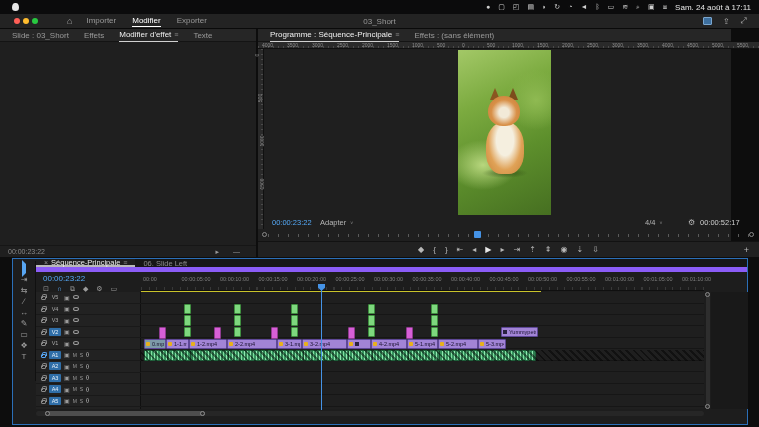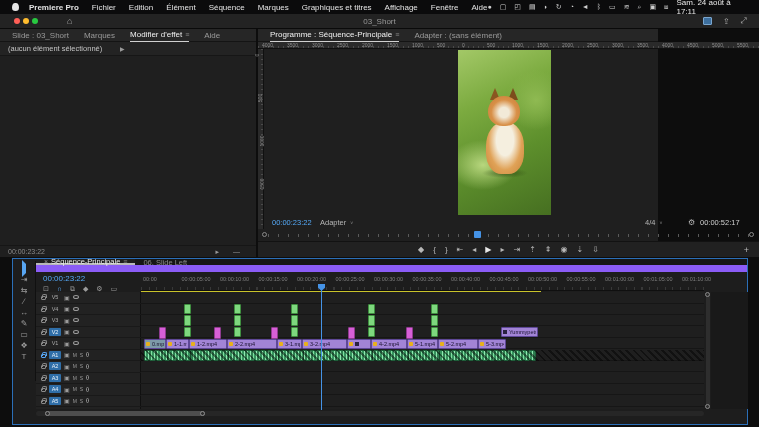--- a/index.html
+++ b/index.html
@@ -24,21 +24,21 @@
   #app-tabs{display:flex;gap:16px;}
   .app-tab{padding:1px 0;color:#9a9a9a;}
   .app-tab.active{color:#fff;border-bottom:1px solid #fff;}
   #doc-title{position:absolute;left:50%;transform:translateX(-50%);color:#999;}
   #titlebar-icons{margin-left:auto;display:flex;gap:11px;align-items:center;padding-right:12px;}
   #workspace-icon{width:9px;height:8px;background:#3d6f9e;border:1px solid #7aa6cf;border-radius:1px;}
   .tb-icon{color:#b0b0b0;font-size:8px;}
 
   
   #left-panel{position:absolute;left:0;top:29px;width:256px;height:228px;background:#1f1f1f;}
-  #program-panel{position:absolute;left:258px;top:29px;width:400px;height:228px;background:#1f1f1f;}
+  #program-panel{position:absolute;left:258px;top:29px;width:473px;height:228px;background:#1f1f1f;}
   .panel-tabs{height:13px;background:#262626;display:flex;align-items:center;font-size:8px;color:#9a9a9a;border-bottom:1px solid #141414;padding-left:12px;gap:15px;}
   .panel-tab{display:flex;align-items:center;gap:3px;height:13px;}
   .panel-tab .lbl{white-space:nowrap;}
   .panel-tab.active{color:#f0f0f0;border-bottom:1px solid #d0d0d0;}
   .panel-menu{color:#8a8a8a;font-size:7px;}
 
   #no-selection{position:absolute;left:0;top:13px;width:256px;height:14px;display:flex;align-items:center;border-bottom:1px solid #161616;background:#232323;color:#c4c4c4;font-size:7.5px;padding-left:8px;}
   #no-selection .arrow{position:absolute;left:120px;color:#9a9a9a;font-size:6px;}
   #left-bottom{position:absolute;left:0;bottom:0;width:256px;height:12px;display:flex;align-items:center;font-size:7px;color:#8a8a8a;padding:0 8px;border-top:1px solid #161616;}
   #left-bottom .lb-icons{margin-left:auto;display:flex;gap:14px;padding-right:8px;color:#9a9a9a;font-size:7px;}
@@ -70,21 +70,21 @@
   #scrubber{position:absolute;left:0;top:200px;width:501px;height:12px;}
   #scrubber .ticks{position:absolute;left:10px;right:10px;top:5px;height:3px;background:repeating-linear-gradient(90deg,#5a5a5a 0 1px,transparent 1px 10px);}
   .scrub-handle{position:absolute;top:3px;width:5px;height:5px;border:1px solid #8a8a8a;border-radius:50%;}
   #scrub-playhead{position:absolute;left:216px;top:2px;width:7px;height:7px;background:#4593e6;border-radius:1px;}
   #transport{position:absolute;left:0;top:212px;width:501px;height:16px;border-top:1px solid #121212;background:#212121;display:flex;align-items:center;justify-content:center;gap:9px;}
   .tr-btn{color:#b8b8b8;font-size:8px;line-height:14px;}
   #add-btn{position:absolute;right:10px;color:#b8b8b8;font-size:9px;}
 
   
   #timeline-panel{position:absolute;left:12px;top:258px;width:736px;height:167px;background:#1d1d1d;border:1px solid #2b6fb8;}
-  #tl-tabstrip{position:absolute;left:23px;top:0;right:0;height:13px;background:#161616;border-bottom:7px solid #8b5cf6;display:flex;font-size:7.5px;}
+  #tl-tabstrip{position:absolute;left:23px;top:0;right:0;height:13px;background:#161616;border-bottom:5px solid #8b5cf6;display:flex;font-size:7.5px;}
   .tl-tab{display:flex;align-items:center;gap:3px;padding:0 8px;color:#8a8a8a;}
   .tl-tab.active{background:#1d1d1d;color:#ededed;border-bottom:2px solid #b8b8b8;}
   .tab-close{font-size:7px;color:#9a9a9a;}
   #tools{position:absolute;left:0;top:2px;width:23px;display:flex;flex-direction:column;align-items:center;gap:3px;padding-top:4px;border-right:1px solid #101010;height:120px;background:#1d1d1d;}
   .tool{color:#9a9a9a;font-size:8px;height:8px;line-height:8px;}
   .cursor-arrow{width:0;height:0;border-left:4px solid #58a6f2;border-bottom:4px solid transparent;border-top:4px solid transparent;transform:rotate(-36deg);}
   #tl-tc{position:absolute;left:30px;top:15px;color:#55a9f7;font-size:8px;}
   #tl-header-icons{position:absolute;left:30px;top:26px;display:flex;gap:8px;}
   .th-icon{color:#9a9a9a;font-size:7px;}
   .th-icon.active{color:#58a6f2;}
@@ -124,32 +124,20 @@
   #v-scroll{position:absolute;left:693px;top:33px;width:4px;height:117px;background:#2e2e2e;border-radius:2px;}
   #right-void{position:absolute;left:698px;top:33px;width:37px;height:117px;background:#191919;}
 </style>
 </head>
 <body>
 
 <div id="stage">
 
   <header id="menubar">
     <span id="apple-logo"></span>
-    <nav id="menu-items">
-        <span class="menu-item bold">Premiere Pro</span>
-        <span class="menu-item">Fichier</span>
-        <span class="menu-item">Edition</span>
-        <span class="menu-item">Élément</span>
-        <span class="menu-item">Séquence</span>
-        <span class="menu-item">Marques</span>
-        <span class="menu-item">Graphiques et titres</span>
-        <span class="menu-item">Affichage</span>
-        <span class="menu-item">Fenêtre</span>
-        <span class="menu-item">Aide</span>
-      </nav>
     <div id="menu-right">
       <span id="status-icons" style="display:flex;gap:8px;">
           <span class="status-icon">●</span>
           <span class="status-icon">▢</span>
           <span class="status-icon">◰</span>
           <span class="status-icon">▤</span>
           <span class="status-icon">◗</span>
           <span class="status-icon">↻</span>
           <span class="status-icon">◔</span>
           <span class="status-icon">◄</span>
@@ -164,65 +152,66 @@
     </div>
   </header>
 
   <div id="titlebar">
     <div id="lights">
       <span class="tl-light" style="background:#ff5f57"></span>
       <span class="tl-light" style="background:#febc2e"></span>
       <span class="tl-light" style="background:#28c840"></span>
     </div>
     <span id="home-icon">⌂</span>
+    <div id="app-tabs">
+        <span class="app-tab">Importer</span>
+        <span class="app-tab active">Modifier</span>
+        <span class="app-tab">Exporter</span>
+      </div>
     <div id="doc-title">03_Short</div>
     <div id="titlebar-icons">
       <span id="workspace-icon"></span>
       <span class="tb-icon">⇪</span>
       <span class="tb-icon">⤢</span>
     </div>
   </div>
 
   <section id="left-panel">
     <div class="panel-tabs" id="left-tabs">
         <div class="panel-tab">
           <span class="lbl">Slide : 03_Short</span>
         </div>
         <div class="panel-tab">
-          <span class="lbl">Marques</span>
+          <span class="lbl">Effets</span>
         </div>
         <div class="panel-tab active">
           <span class="lbl">Modifier d'effet</span>
           <span class="panel-menu">≡</span>
         </div>
         <div class="panel-tab">
-          <span class="lbl">Aide</span>
-        </div>
-      </div>
-    <div id="no-selection">
-      <span>(aucun élément sélectionné)</span>
-      <span class="arrow">▶</span>
-    </div>
+          <span class="lbl">Texte</span>
+        </div>
+      </div>
     <div id="left-bottom">
       <span>00:00:23:22</span>
       <span class="lb-icons" id="lb-icons">
           <span>▸</span>
           <span>—</span>
         </span>
     </div>
   </section>
 
   <section id="program-panel">
     <div class="panel-tabs" id="program-tabs">
         <div class="panel-tab active">
           <span class="lbl">Programme : Séquence-Principale</span>
           <span class="panel-menu">≡</span>
         </div>
         <div class="panel-tab">
-          <span class="lbl">Adapter : (sans élément)</span>
+          <span class="lbl">Effets : (sans élément)</span>
         </div>
       </div>
     <div id="h-ruler">
         <span class="hr-label" style="left: 4px;">4000</span>
         <span class="hr-label" style="left: 29px;">3500</span>
         <span class="hr-label" style="left: 54px;">3000</span>
         <span class="hr-label" style="left: 79px;">2500</span>
         <span class="hr-label" style="left: 104px;">2000</span>
         <span class="hr-label" style="left: 129px;">1500</span>
         <span class="hr-label" style="left: 154px;">1000</span>

